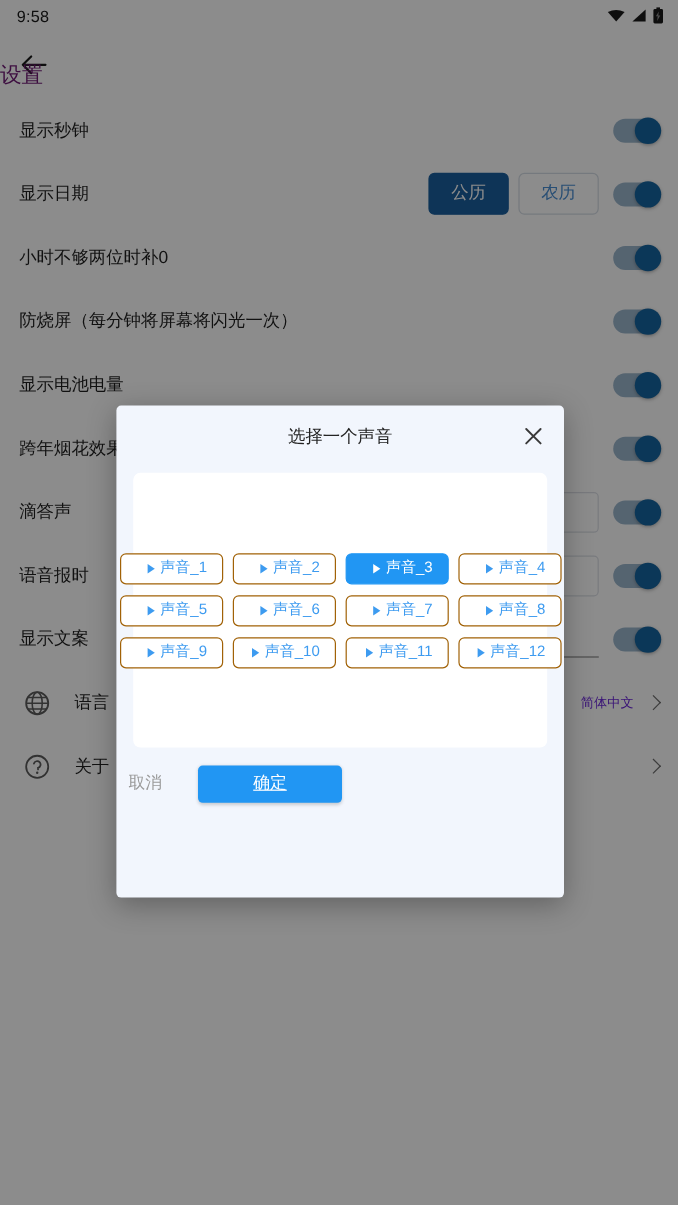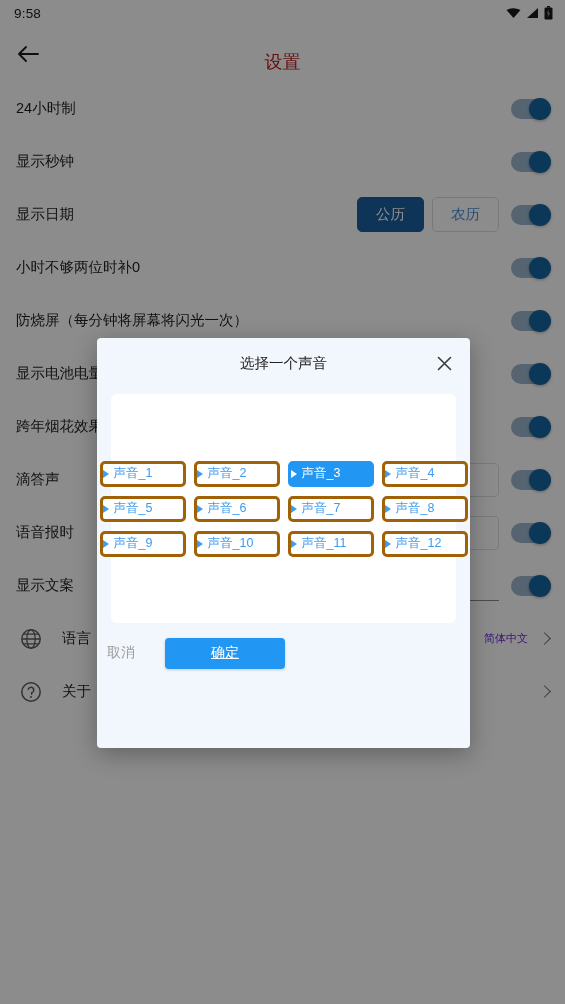--- a/index.html
+++ b/index.html
@@ -27,22 +27,22 @@
   #app-bar {
     height: 56px; position: relative;
     display: flex; align-items: center;
   }
   #back-btn {
     width: 56px; height: 56px;
     display: flex; align-items: center; justify-content: center;
     cursor: pointer;
   }
   #app-title {
-    position: absolute; left: 0; right: 0; text-align: center;
-    font-size: 18px; color: #b91c1c;
+    position: absolute; left: 0; right: 0; text-align: left;
+    font-size: 18px; color: #701a75;
     pointer-events: none;
     margin-top: 16px;
   }
 
   #settings-list { padding: 0 0 0 0; }
   .row {
     position: relative;
     height: 53px;
     display: flex; align-items: center;
     padding: 0 16px 0 16px;
@@ -143,29 +143,29 @@
   }
   #sound-grid {
     display: grid;
     grid-template-columns: repeat(4, 86px);
     gap: 9px 8px;
     width: 100%;
     justify-content: center;
   }
   .sound-btn {
     height: 26px;
-    border: 3px solid #a16207;
+    border: 1px solid #a16207;
     border-radius: 5px;
     background: #ffffff;
     color: #3d9bf0;
     font-size: 12.5px;
-    display: flex; align-items: center; justify-content: flex-start; gap: 5px;
+    display: flex; align-items: center; justify-content: flex-end; gap: 5px;
     cursor: pointer;
     white-space: nowrap;
-    padding: 0 0;
+    padding: 0 12px;
   }
   .sound-btn .tri {
     width: 0; height: 0;
     border-left: 6px solid #3d9bf0;
     border-top: 4px solid transparent;
     border-bottom: 4px solid transparent;
     flex: none;
   }
   .sound-btn.selected {
     background: #2196f3; border-color: #2196f3; color: #ffffff;
@@ -216,26 +216,20 @@
     <div id="back-btn">
       <svg width="22" height="18" viewBox="0 0 22 18">
         <path d="M9 2 L2 9 L9 16 M2 9 L21 9" stroke="#1b1b1b" stroke-width="1.8" fill="none" stroke-linecap="round" stroke-linejoin="round"></path>
       </svg>
     </div>
     <div id="app-title">设置</div>
   </div>
 
   <div id="settings-list">
 
-    <div class="row">
-      <span class="row-label">24小时制</span>
-      <span class="row-right">
-        <span class="toggle"></span>
-      </span>
-    </div>
 
     <div class="row">
       <span class="row-label">显示秒钟</span>
       <span class="row-right">
         <span class="toggle"></span>
       </span>
     </div>
 
     <div class="row">
       <span class="row-label">显示日期</span>

